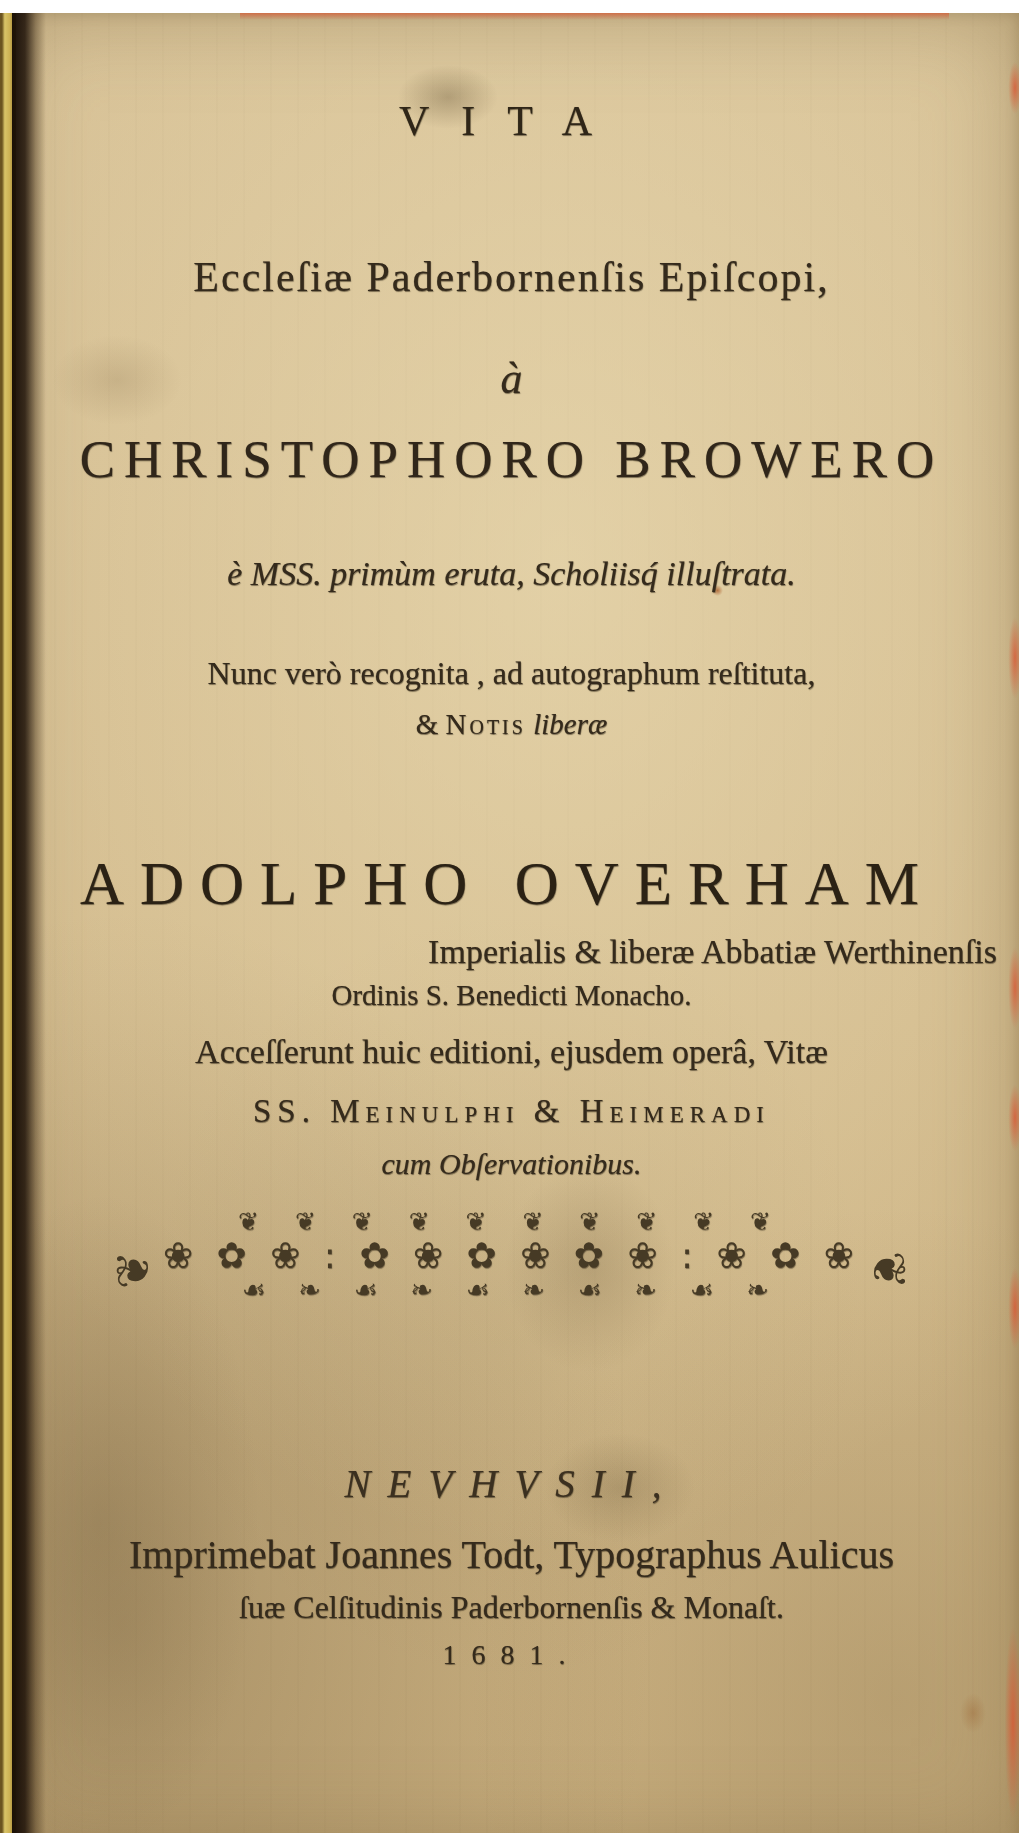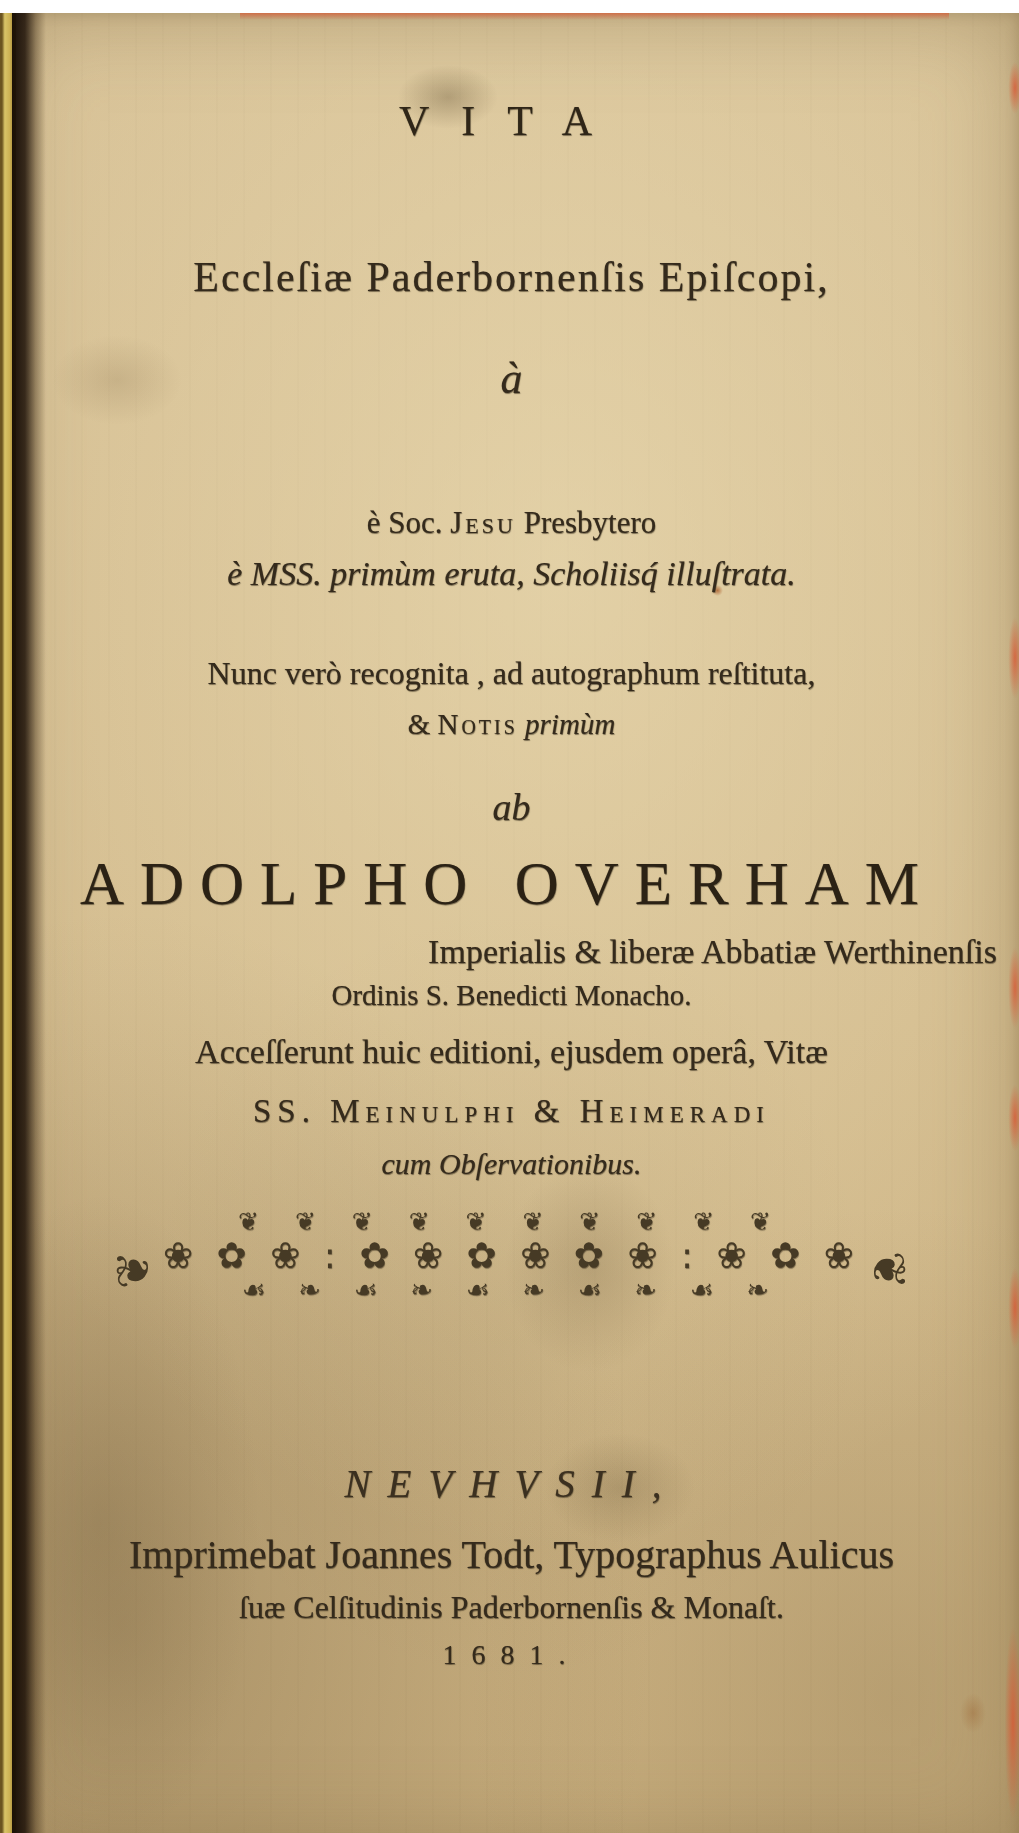--- a/index.html
+++ b/index.html
@@ -110,34 +110,31 @@
 
   <main class="tp">
 
     <div class="line half-title">VITA</div>
 
 
     <div class="line subtitle">Eccleſiæ Paderbornenſis Epiſcopi,</div>
 
     <div class="line a-prep">à</div>
 
+    <div class="line author-name">CHRISTOPHORO BROWERO</div>
 
-    <div class="line affil">
-      <span class="seg">è Soc. </span><span class="seg caps-sp">Jesu</span><span class="seg"> Presbytero</span>
-    </div>
 
     <div class="line source-note">è MSS. primùm eruta, Scholiisq́ illuſtrata.</div>
 
     <div class="line nunc">Nunc verò recognita , ad autographum reſtituta,</div>
 
     <div class="line notis">
-      <span class="seg">&amp; </span><span class="seg caps-sp">Notis</span><span class="seg it"> primùm</span>
+      <span class="seg">&amp; </span><span class="seg caps-sp">Notis</span><span class="seg it"> liberæ</span>
     </div>
 
-    <div class="line ab-prep">ab</div>
 
     <div class="line editor-name">ADOLPHO OVERHAM</div>
 
     <div class="line imperialis">Imperialis &amp; liberæ Abbatiæ Werthinenſis</div>
 
     <div class="line ordinis">Ordinis S. Benedicti Monacho.</div>
 
     <div class="line accesserunt">Acceſſerunt huic editioni, ejusdem operâ, Vitæ</div>
 
     <div class="line ss-line">SS. Meinulphi &amp; Heimeradi</div>

